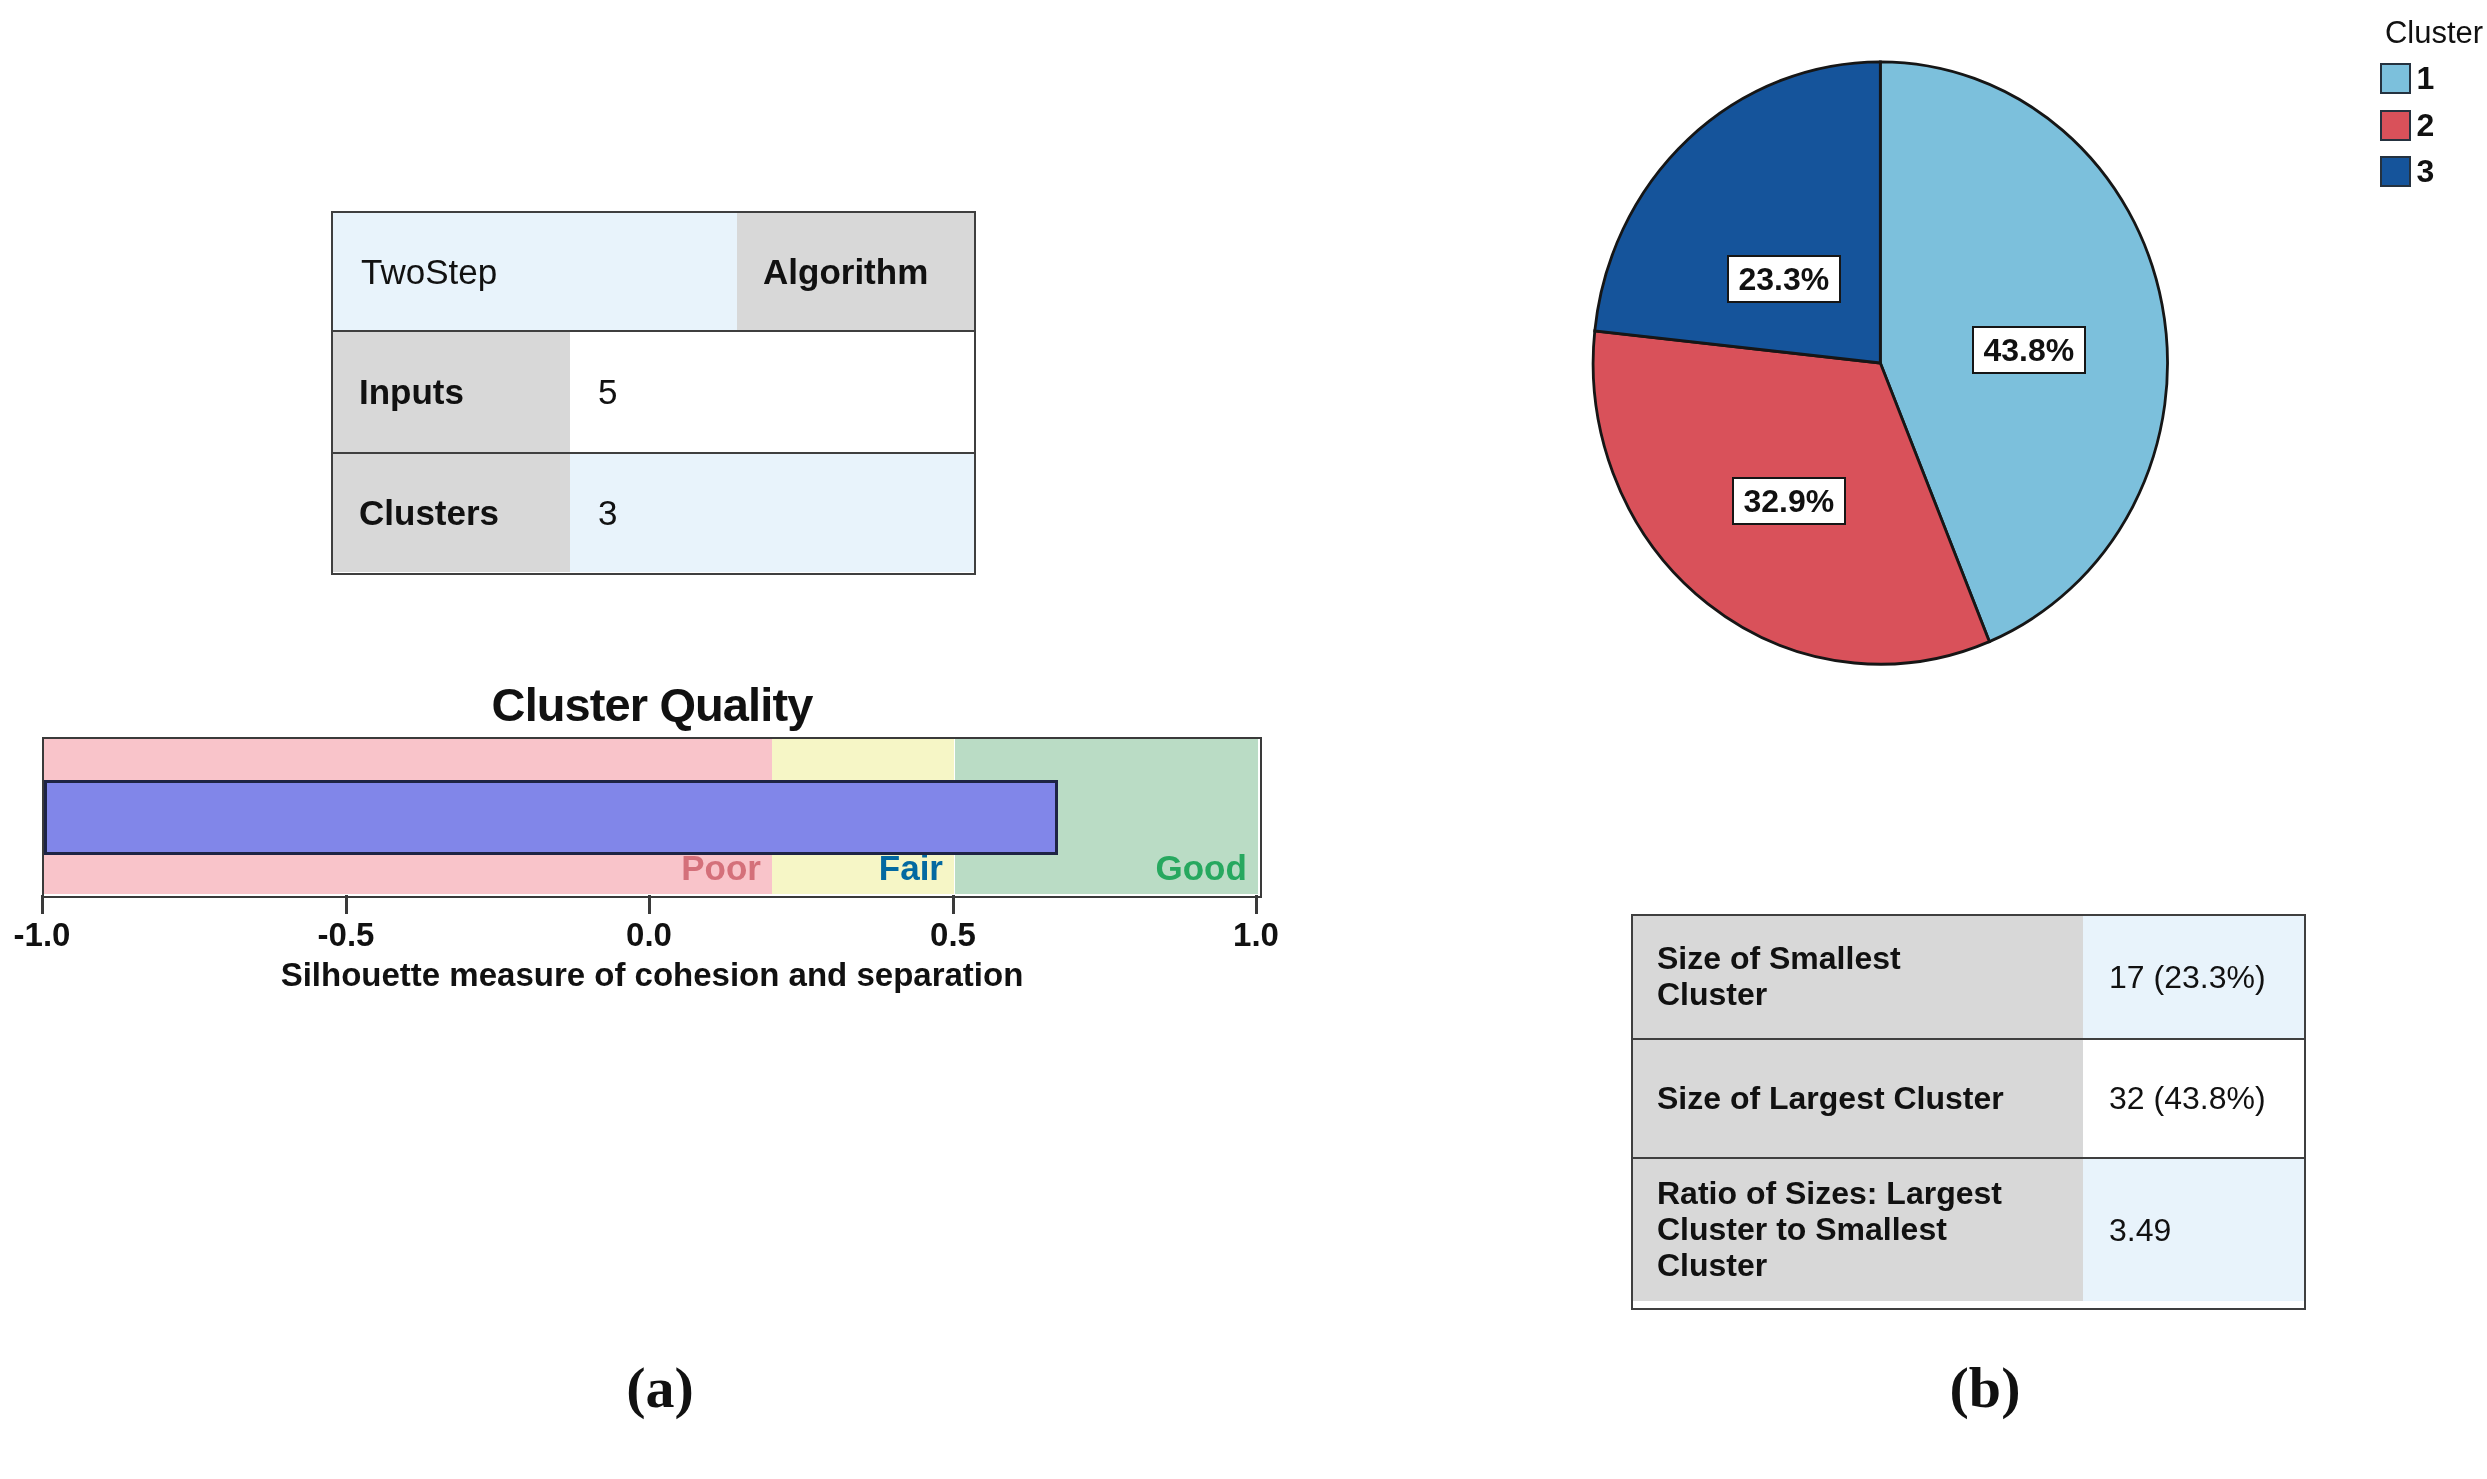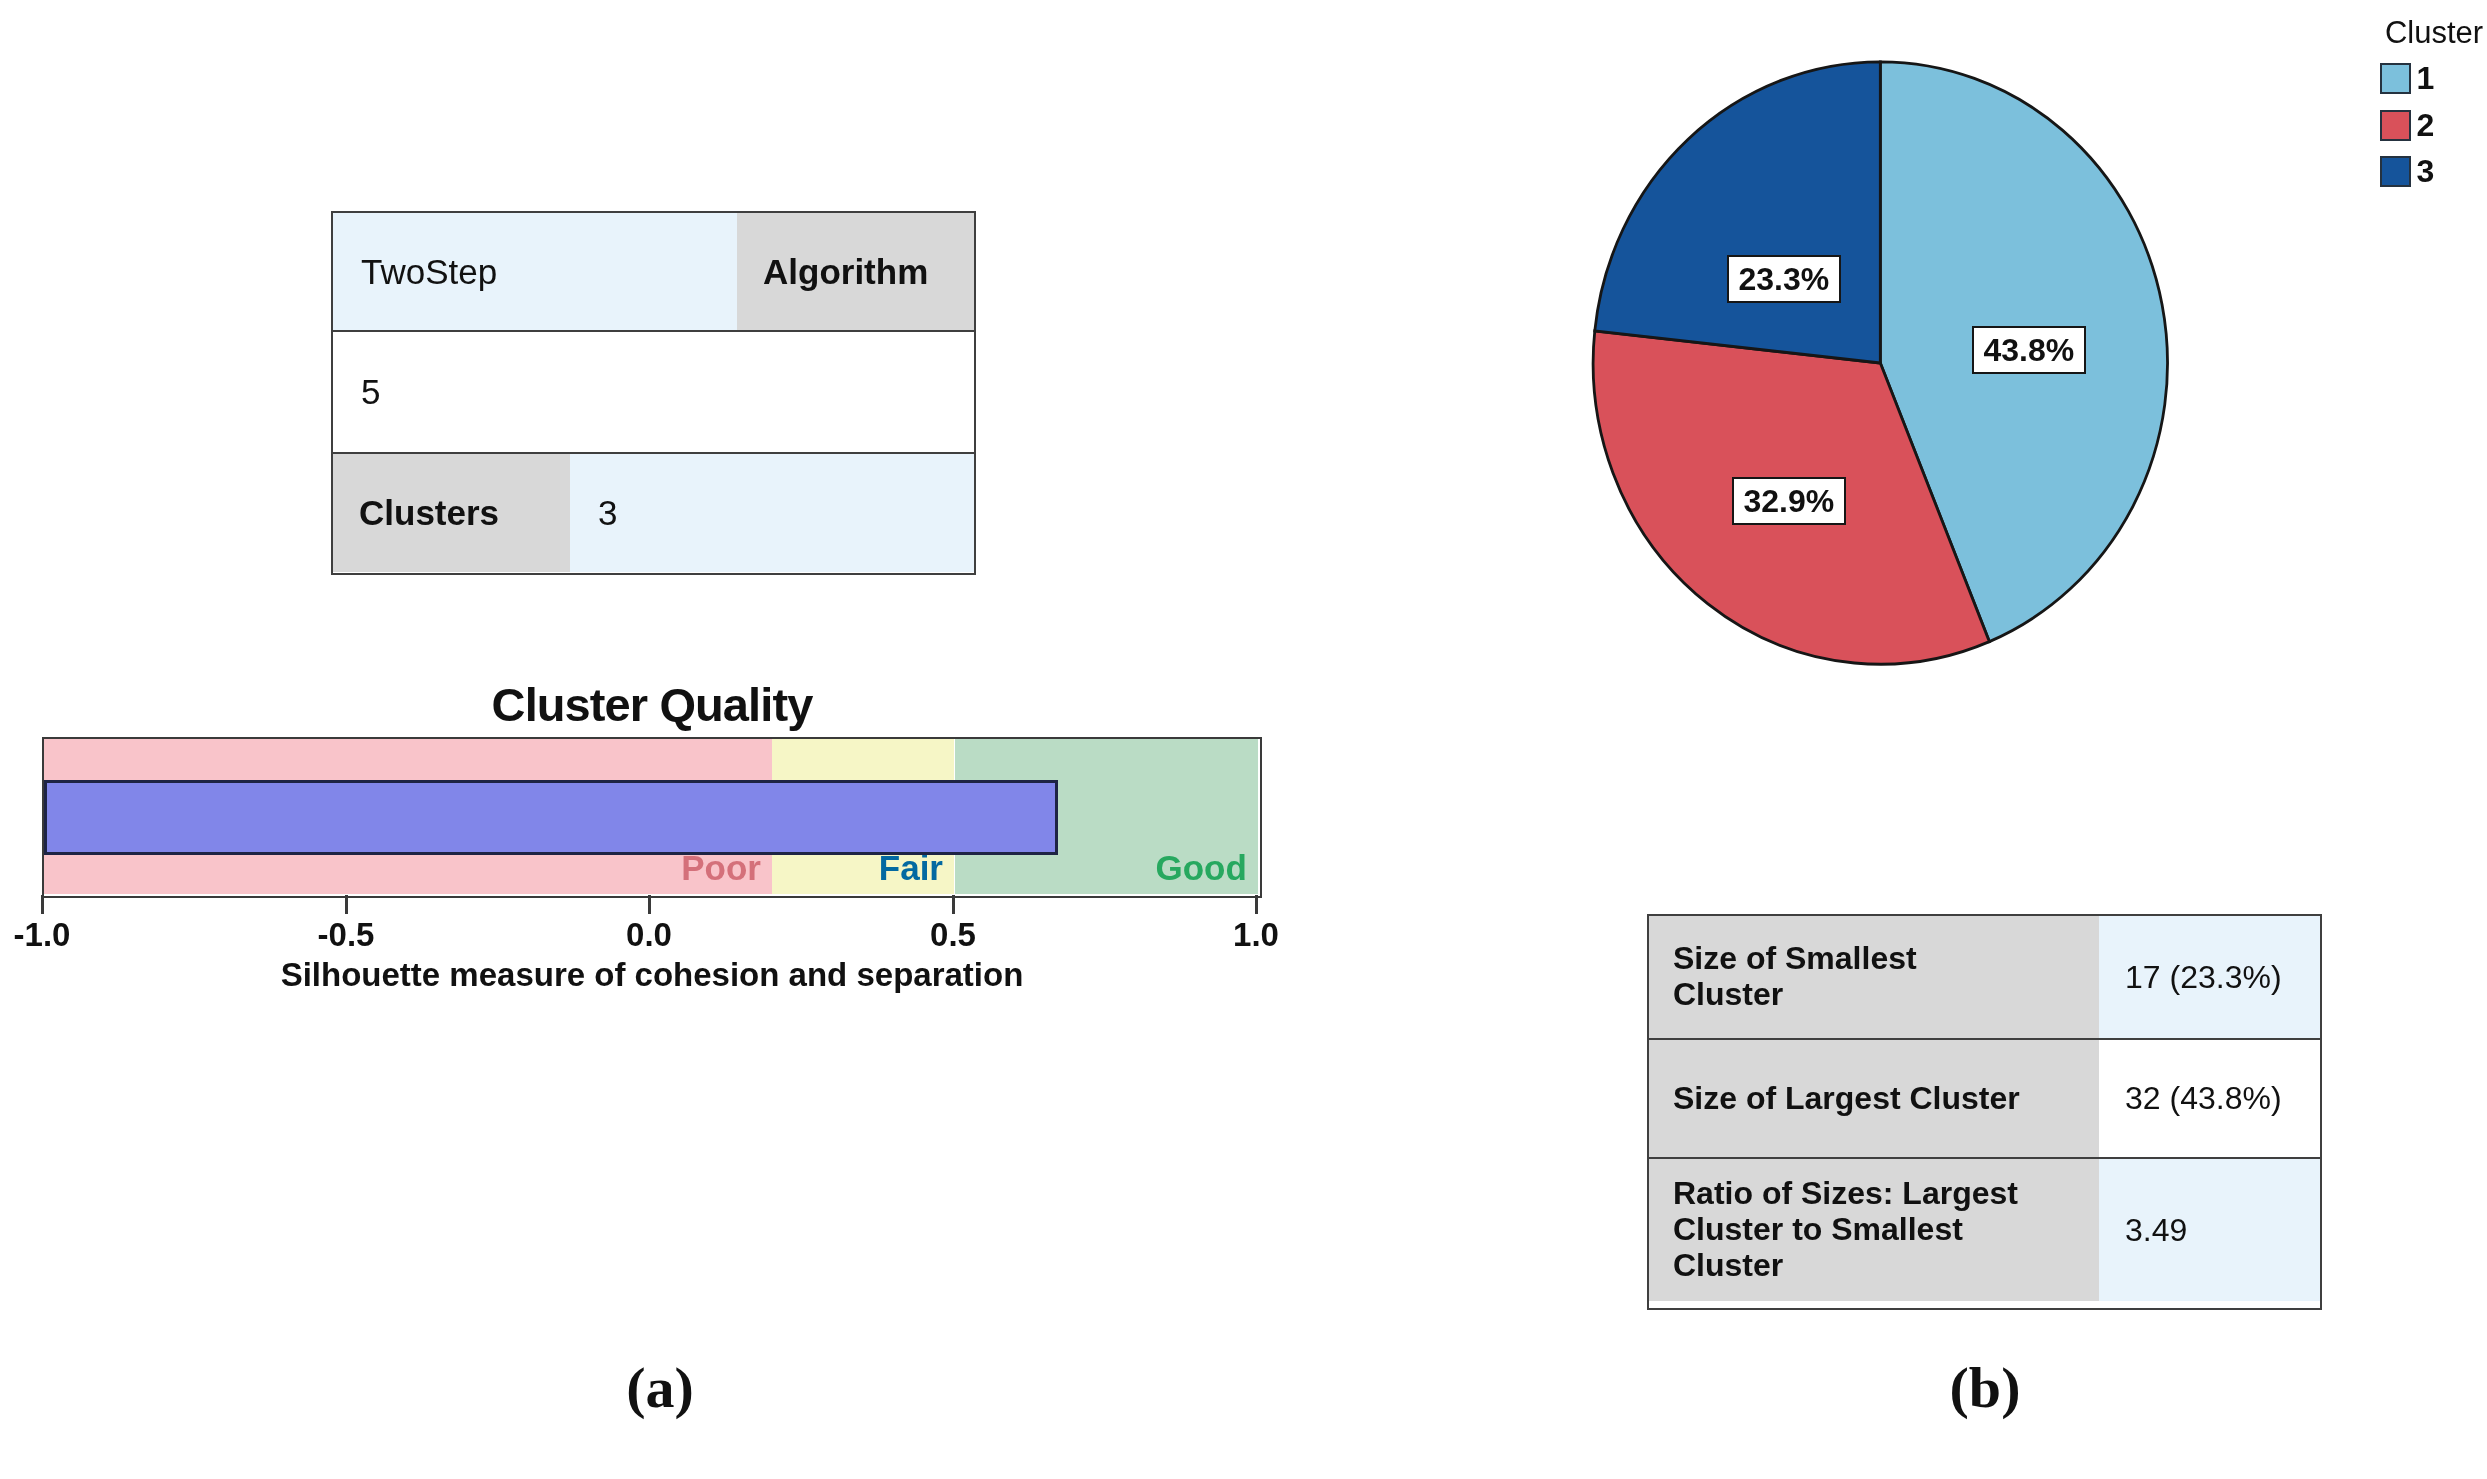--- a/index.html
+++ b/index.html
@@ -58,20 +58,21 @@
 <body>
 
 <div class="canvas">
 
   <div class="tbl tbl-a" style="left:331px;top:211px;width:645px;height:364px;">
     <div class="trow" style="height:117px;">
       <div class="cell cell-value bg-blue">TwoStep</div>
       <div class="cell cell-label">Algorithm</div>
     </div>
     <div class="trow" style="height:122px;">
+      <div class="cell cell-label">Inputs</div>
       <div class="cell cell-value bg-white">5</div>
     </div>
     <div class="trow" style="height:120px;">
       <div class="cell cell-label">Clusters</div>
       <div class="cell cell-value bg-blue">3</div>
     </div>
   </div>
 
   <div class="q-title">Cluster Quality</div>
   <div class="q-band">
@@ -117,21 +118,21 @@
     <div class="legend-row">
       <span class="legend-swatch" style="background: rgb(217, 81, 90);"></span>
       <span class="legend-label">2</span>
     </div>
     <div class="legend-row">
       <span class="legend-swatch" style="background: rgb(21, 84, 155);"></span>
       <span class="legend-label">3</span>
     </div>
   </div>
 
-  <div class="tbl tbl-b" style="left:1631px;top:914px;width:675px;height:396px;margin-left:16px;">
+  <div class="tbl tbl-b" style="left:1631px;top:914px;width:675px;height:396px;">
     <div class="trow" style="height:122px;">
       <div class="cell cell-label">Size of Smallest Cluster</div>
       <div class="cell cell-value bg-blue">17 (23.3%)</div>
     </div>
     <div class="trow" style="height:119px;">
       <div class="cell cell-label">Size of Largest Cluster</div>
       <div class="cell cell-value bg-white">32 (43.8%)</div>
     </div>
     <div class="trow" style="height:144px;">
       <div class="cell cell-label">Ratio of Sizes: Largest Cluster to Smallest Cluster</div>

